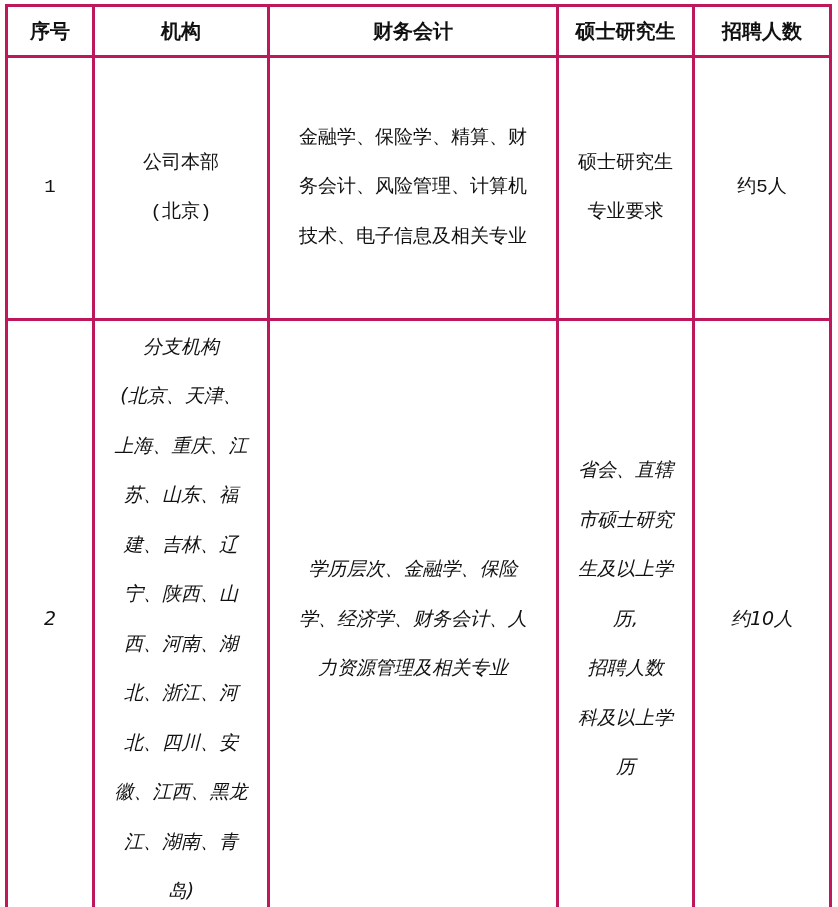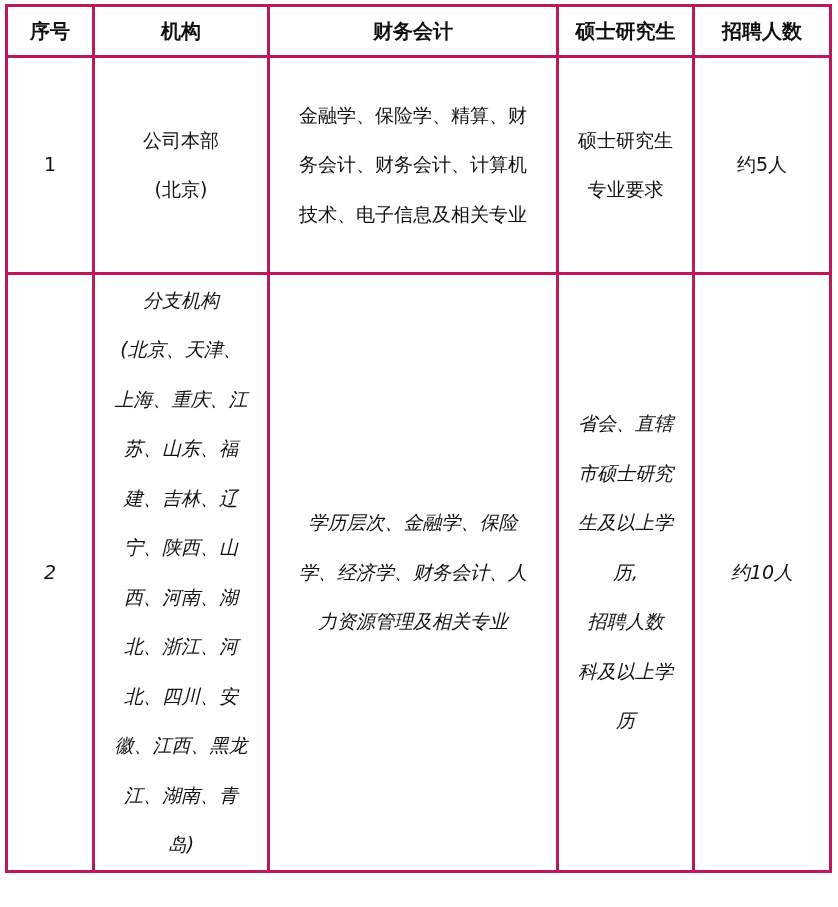--- a/index.html
+++ b/index.html
@@ -33,21 +33,21 @@
     }
     table.recruit th {
       height: 51px;
       font-size: 20px;
       font-weight: bold;
     }
     table.recruit td {
       font-size: 19px;
       line-height: 49.5px;
     }
-    .row1 td { height: 217px; }
+    .row1 td { height: 263px; font-family: Liberation Mono, monospace; }
     .row2 td { height: 598px; font-style: italic; }
     .col-idx { width: 87px; }
     .col-org { width: 175px; }
     .col-major { width: 289px; }
     .col-edu { width: 136px; }
     .col-num { width: 137px; }
     .line { display: block; white-space: nowrap; }
   </style>
 </head>
 <body>
@@ -71,21 +71,21 @@
   </thead>
   <tbody>
     <tr class="row1">
       <td>1</td>
       <td>
         <span class="line">公司本部</span>
         <span class="line">(北京)</span>
       </td>
       <td>
         <span class="line">金融学、保险学、精算、财</span>
-        <span class="line">务会计、财务会计、计算机</span>
+        <span class="line">务会计、风险管理、计算机</span>
         <span class="line">技术、电子信息及相关专业</span>
       </td>
       <td>
         <span class="line">硕士研究生</span>
         <span class="line">专业要求</span>
       </td>
       <td>约5人</td>
     </tr>
     <tr class="row2">
       <td>2</td>

